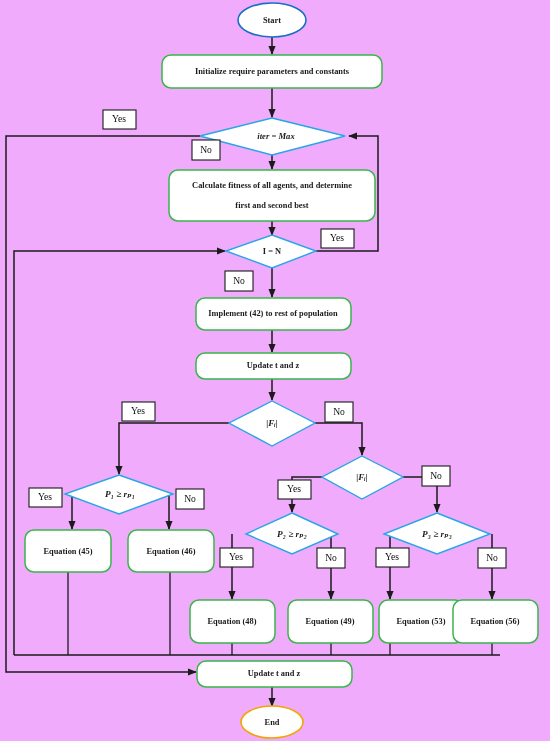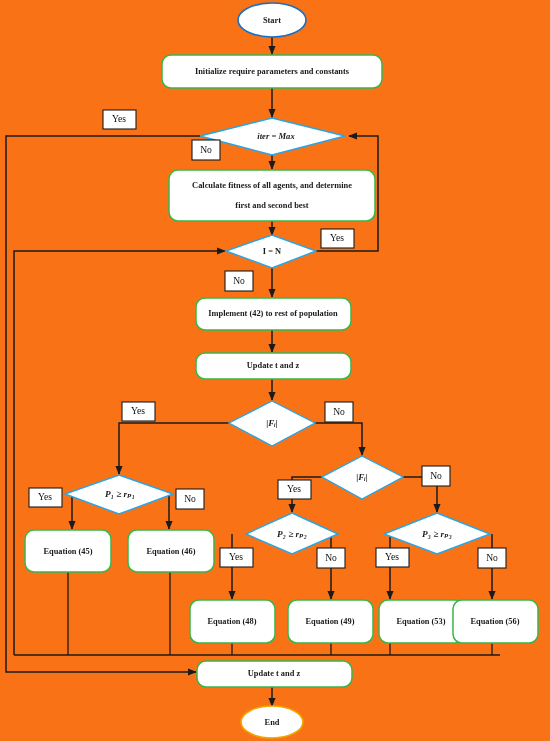--- a/index.html
+++ b/index.html
@@ -10,21 +10,21 @@
   body {
     width: 550px;
     height: 741px;
     font-family: "Liberation Serif", "DejaVu Serif", serif;
     overflow: hidden;
   }
   #flowchart-root {
     position: relative;
     width: 550px;
     height: 741px;
-    background: #f97316;
+    background: #f0abfc;
   }
   svg#chart-svg {
     display: block;
     width: 550px;
     height: 741px;
   }
   .node-text {
     font-family: "Liberation Serif", "DejaVu Serif", serif;
     font-weight: bold;
     font-size: 8.4px;

